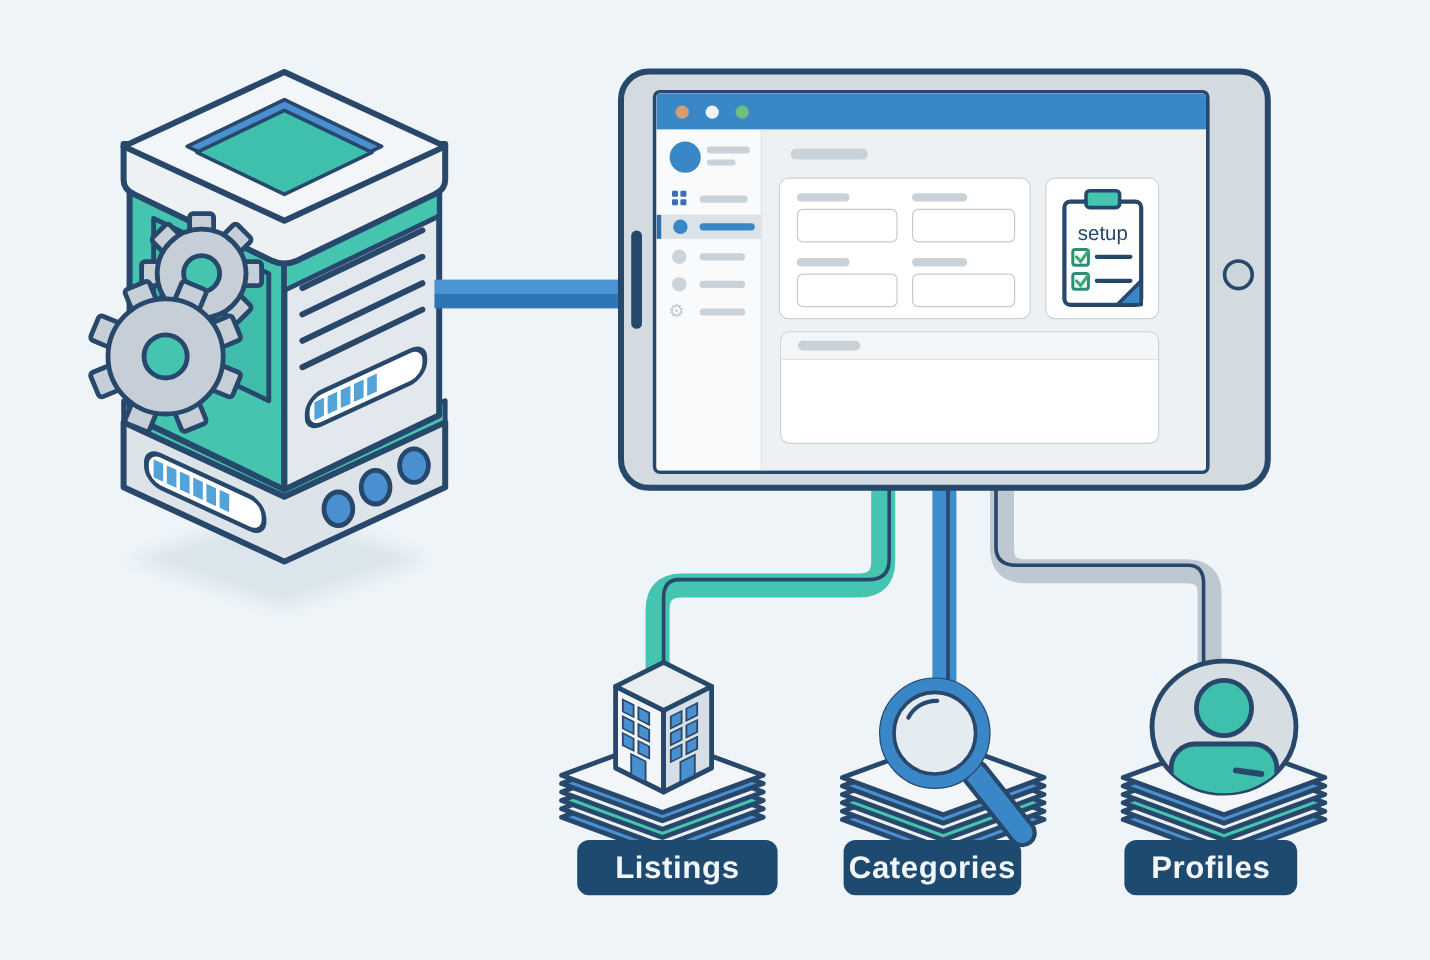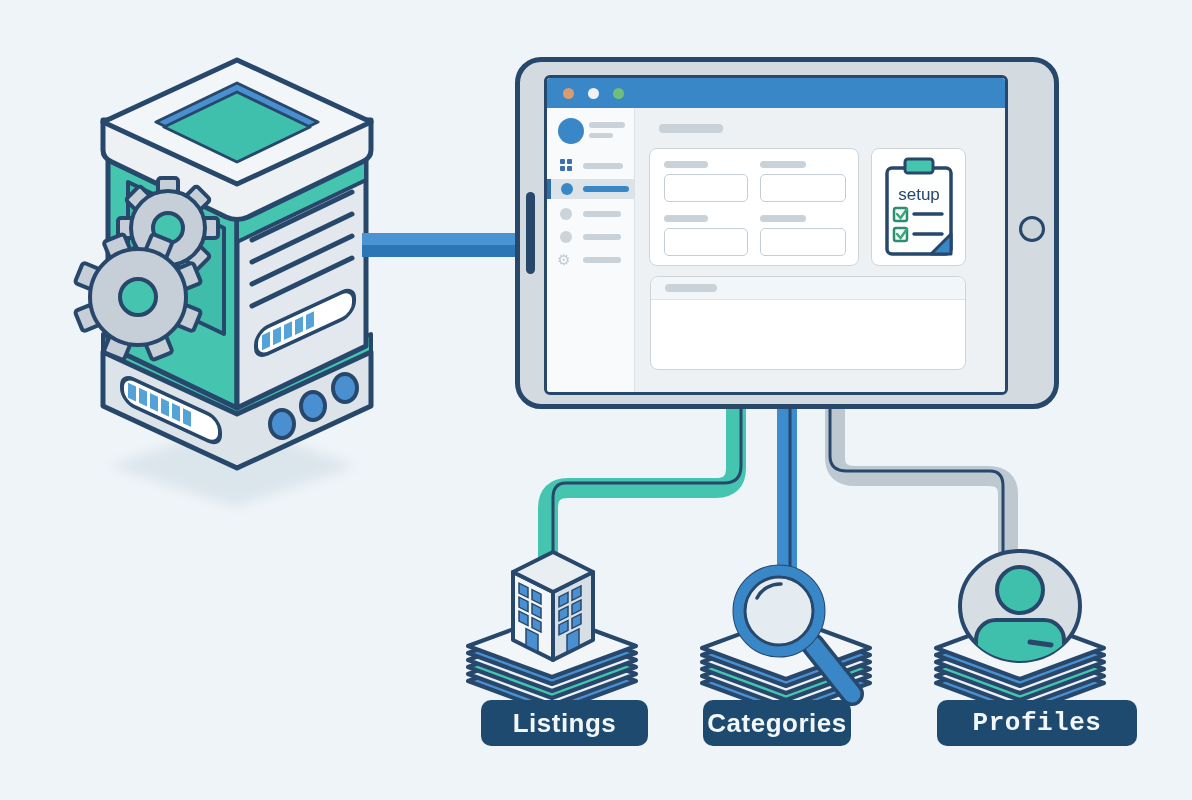--- a/index.html
+++ b/index.html
@@ -298,15 +298,15 @@
               <span class="pill" style="left:14px;top:7px;width:52px;height:8px;"></span>
             </div>
           </div>
         </div>
       </div>
     </div>
   </div>
 
   <div class="nodelabel" style="left:470px;top:700px;width:167px;margin-left:11px;">Listings</div>
   <div class="nodelabel" style="left:703px;top:700px;width:148px;">Categories</div>
-  <div class="nodelabel" style="left:937px;top:700px;width:200px;font-family:Liberation Mono, monospace;">Profiles</div>
+  <div class="nodelabel" style="left:937px;top:700px;width:144px;">Profiles</div>
 
 </div>
 
 </body></html>

